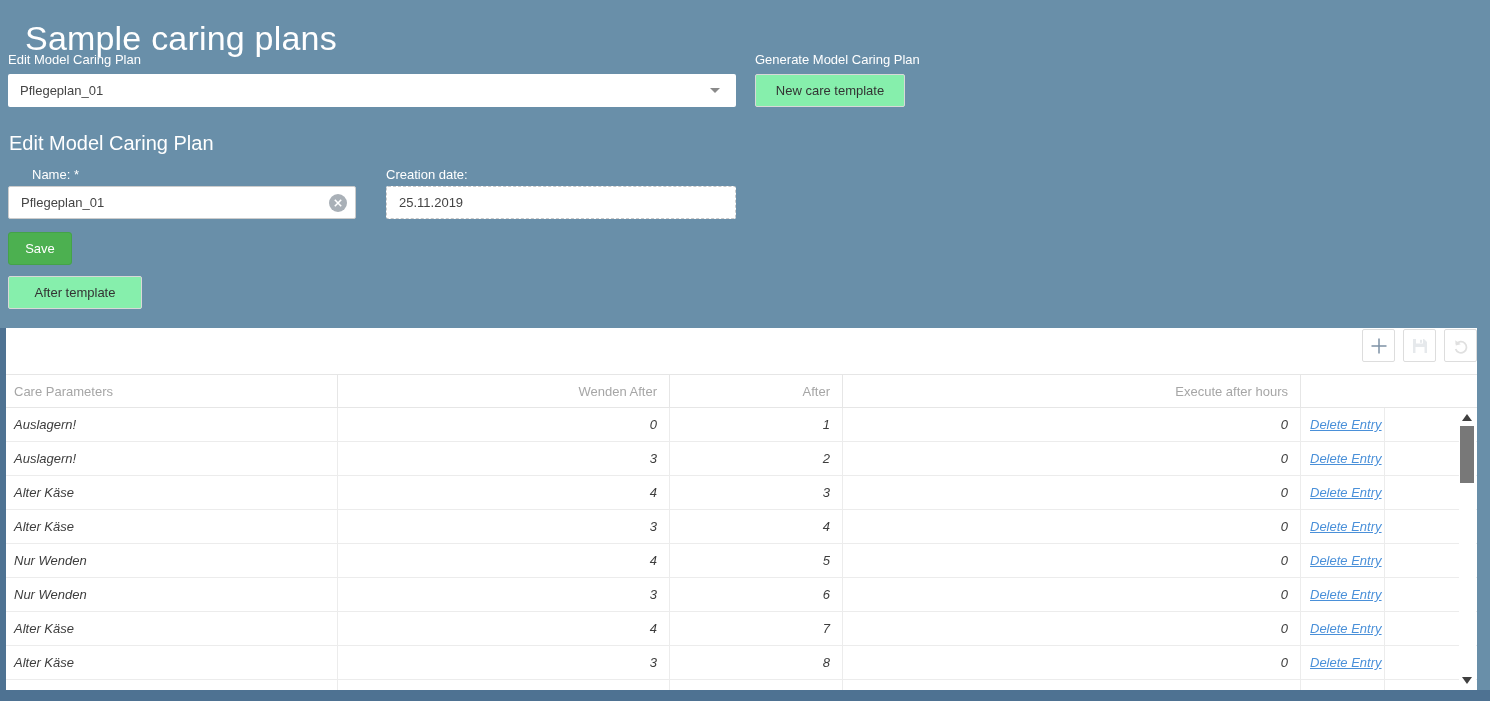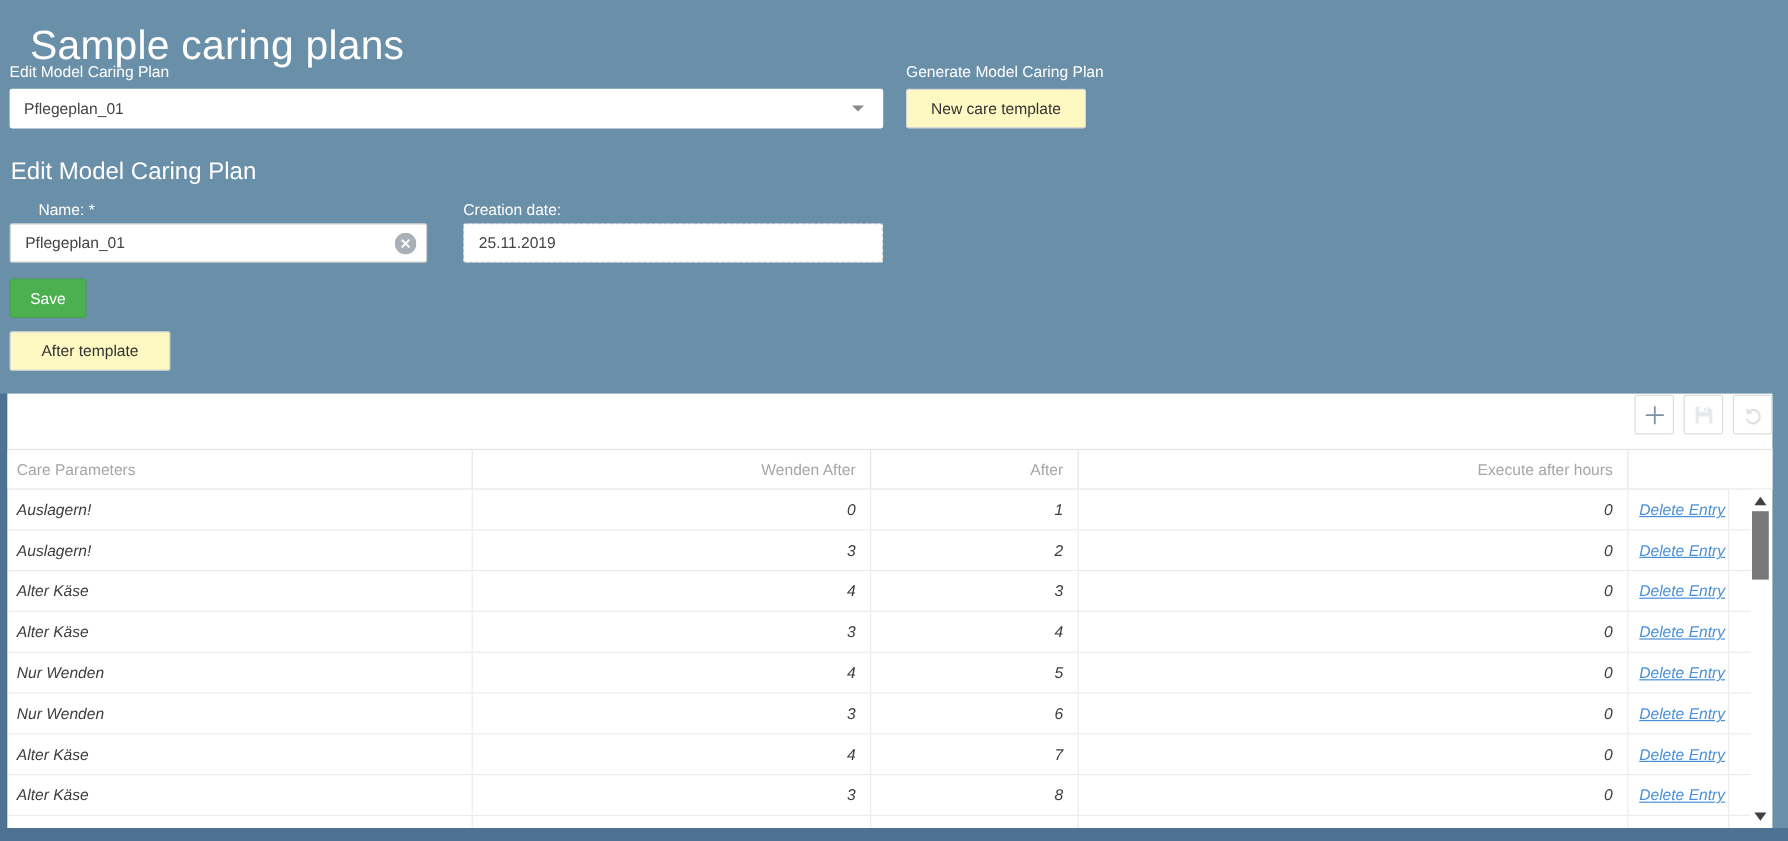--- a/index.html
+++ b/index.html
@@ -22,21 +22,21 @@
   }
   .caret {
     position: absolute; right: 16px; top: 14px; width: 0; height: 0;
     border-left: 5px solid transparent; border-right: 5px solid transparent;
     border-top: 5px solid #8a8a8a;
   }
   .btn {
     position: absolute; height: 33px; border-radius: 2px; font-size: 13px;
     font-family: "Liberation Sans", sans-serif; cursor: pointer;
   }
-  .btn-white { background: #fef9c3; border: 1px solid #d8d8d8; color: #333; }
+  .btn-white { background: #86efac; border: 1px solid #d8d8d8; color: #333; }
   .btn-new { left: 755px; top: 74px; width: 150px; }
   .btn-green { left: 8px; top: 232px; width: 64px; background: #4CB050; border: 1px solid #44a348; color: #fff; border-radius: 3px; }
   .btn-delete { left: 8px; top: 276px; width: 134px; }
 
   .section-heading {
     position: absolute; left: 9px; top: 132px; margin: 0;
     font-size: 20px; font-weight: 400; color: #fff;
   }
 
   .text-input {
@@ -72,21 +72,21 @@
     display: flex; align-items: center; font-size: 13px; color: #a6a6a6;
     background: #fff;
   }
   .grid-body { position: absolute; top: 80px; left: 0; width: 1471px; height: 282px; overflow: hidden; font-style: italic; }
   .grid-row {
     display: flex; align-items: center; height: 34px;
     border-bottom: 1px solid #ececec; font-size: 13px; color: #3d3d3d;
   }
   .grid-row.partial { height: 10px; border-bottom: none; }
   .col { height: 100%; display: flex; align-items: center; border-right: 1px solid #ececec; }
-  .col-care  { width: 388px; padding-left: 8px; }
+  .col-care  { width: 332px; padding-left: 8px; }
   .col-ea    { width: 332px; justify-content: flex-end; padding-right: 12px; }
   .col-order { width: 173px; justify-content: flex-end; padding-right: 12px; }
   .col-hours { width: 458px; justify-content: flex-end; padding-right: 12px; }
   .col-del   { width: 84px;  padding-left: 9px; }
   .col-fill  { flex: 1; border-right: none; }
   .grid-header .col { border-right: 1px solid #e6e6e6; }
   .grid-header .hdr-last { flex: 1; border-right: none; }
   .del-link { color: #4A90D9; text-decoration: underline; font-size: 13px; }
 
   

